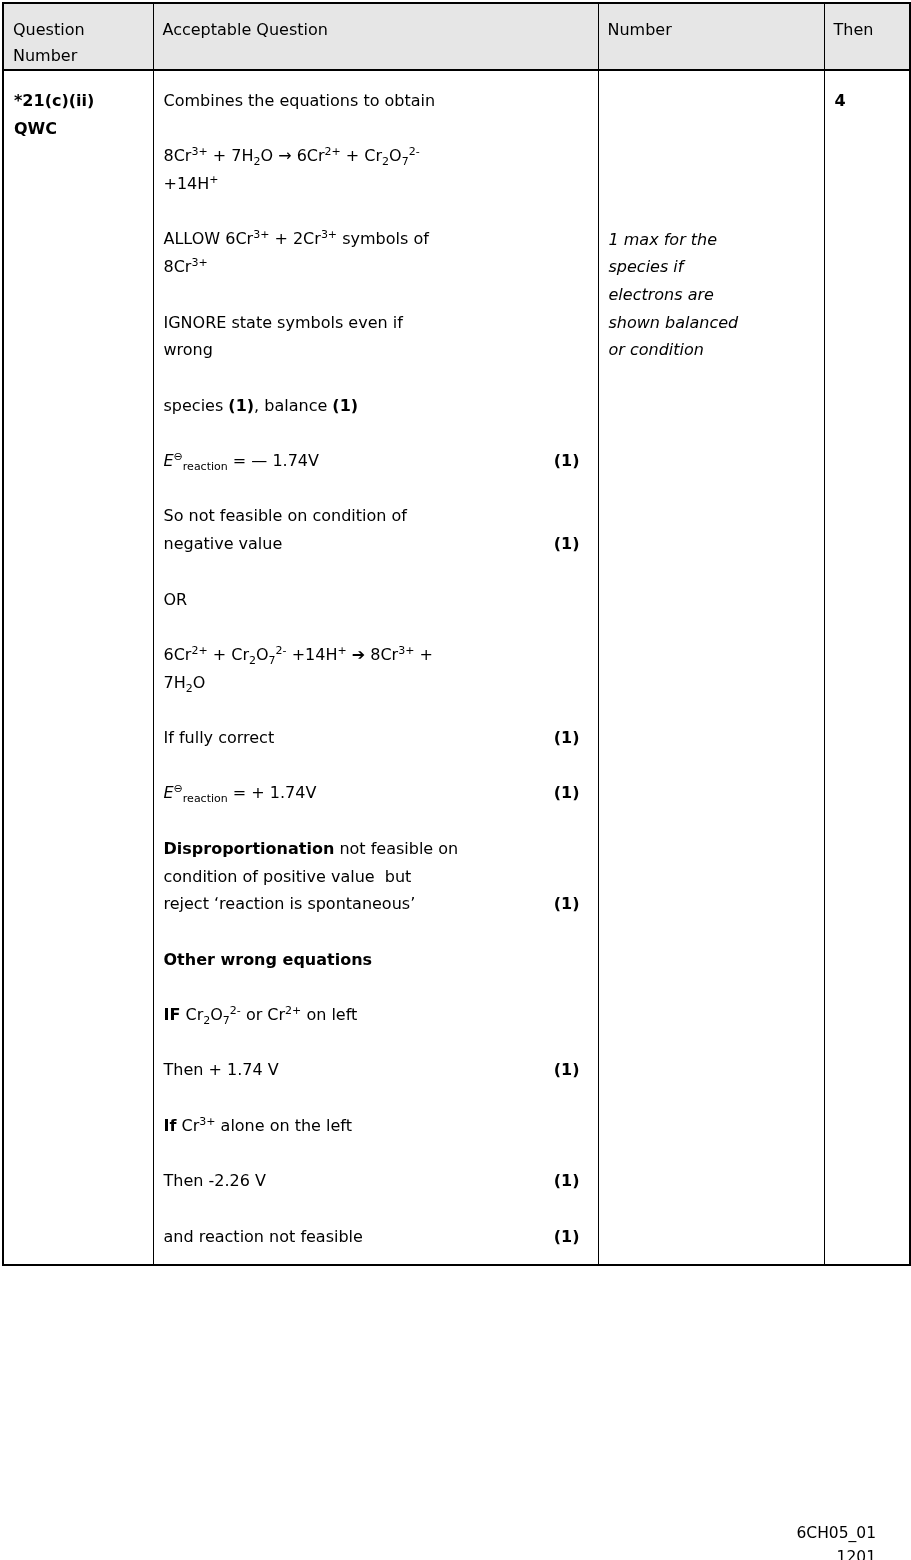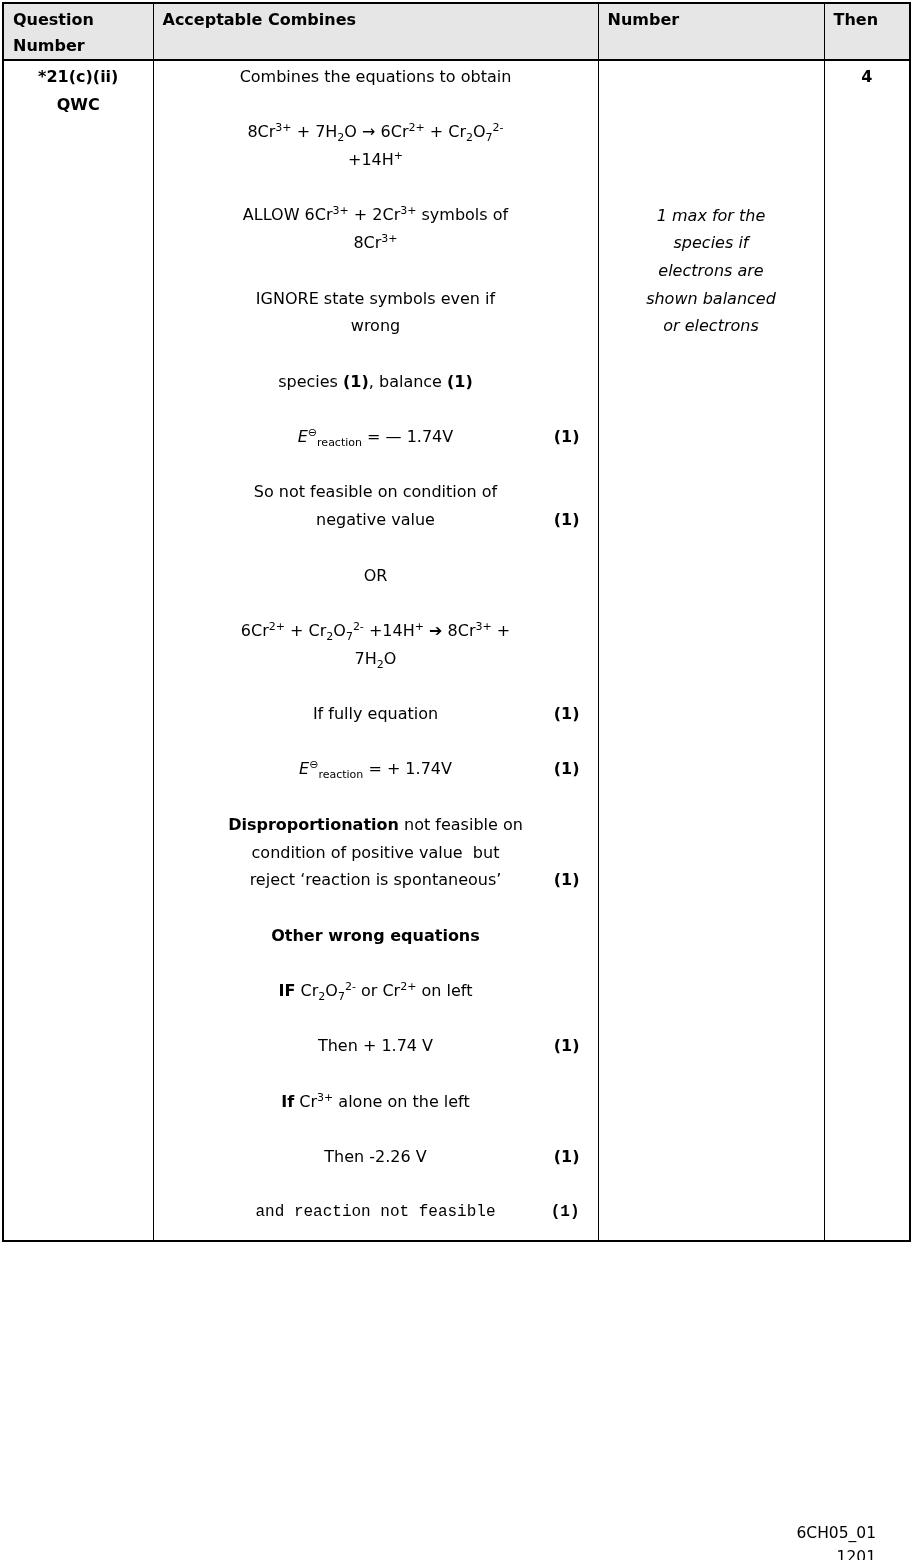--- a/index.html
+++ b/index.html
@@ -16,41 +16,40 @@
   table.ms {
     position: absolute;
     left: 2px; top: 2px;
     width: 907px;
     border-collapse: collapse;
     table-layout: fixed;
     border: 2.4px solid #000;
   }
   table.ms th {
     background: #e6e6e6;
-    font-weight: bold;
+    font-weight: normal;
     text-align: left;
     vertical-align: top;
     border: 1.4px solid #000;
     border-bottom: 2px solid #000;
-    padding: 3px 9px 0 9px;
+    padding: 13px 9px 0 9px;
     height: 49px;
     font-size: 16px;
     line-height: 26px;
   }
   table.ms td {
     vertical-align: top;
     border: 1.4px solid #000;
-    padding: 2px 10px 2px 10px;
+    padding: 16px 10px 2px 10px;
     font-size: 16px;
     line-height: 27.7px;
-    text-align: center;
   }
   td.qcell div { font-weight: bold; }
   .para { position: relative; margin: 0 0 27.7px 0; }
-  .para:last-child { margin-bottom: 12px; font-family: Liberation Mono, monospace; }
+  .para:last-child { margin-bottom: 12px; }
   .line { white-space: pre; }
   .b { font-weight: bold; }
   .i { font-style: italic; }
   sup, sub { font-size: 11px; line-height: 0; }
   sup { vertical-align: super; }
   sub { vertical-align: sub; }
   .mk {
     position: absolute;
     right: 8px; bottom: 0;
     font-weight: bold;
@@ -71,21 +70,21 @@
 <table class="ms">
   <colgroup>
     <col style="width:150px">
     <col style="width:445px">
     <col style="width:226px">
     <col style="width:86px">
   </colgroup>
   <thead>
     <tr>
       <th>Question Number</th>
-      <th>Acceptable Combines</th>
+      <th>Acceptable Question</th>
       <th>Number</th>
       <th>Then</th>
     </tr>
   </thead>
   <tbody>
     <tr>
       <td class="qcell">
           <div>*21(c)(ii)</div>
           <div>QWC</div>
         </td>
@@ -116,21 +115,21 @@
             <div class="line"><span>negative value</span><span class="mk">(1)</span></div>
           </div>
           <div class="para">
             <div class="line"><span>OR</span></div>
           </div>
           <div class="para">
             <div class="line"><span>6Cr</span><sup>2+</sup><span> + Cr</span><sub>2</sub><span>O</span><sub>7</sub><sup>2-</sup><span> +14H</span><sup>+</sup><span> ➔ 8Cr</span><sup>3+</sup><span> +</span></div>
             <div class="line"><span>7H</span><sub>2</sub><span>O</span></div>
           </div>
           <div class="para">
-            <div class="line"><span>If fully equation</span><span class="mk">(1)</span></div>
+            <div class="line"><span>If fully correct</span><span class="mk">(1)</span></div>
           </div>
           <div class="para">
             <div class="line"><span class="i">E</span><sup>⊖</sup><sub>reaction</sub><span> = + 1.74V</span><span class="mk">(1)</span></div>
           </div>
           <div class="para">
             <div class="line"><span class="b">Disproportionation</span><span> not feasible on</span></div>
             <div class="line"><span>condition of positive value&nbsp; but</span></div>
             <div class="line"><span>reject ‘reaction is spontaneous’</span><span class="mk">(1)</span></div>
           </div>
           <div class="para">
@@ -151,21 +150,21 @@
           <div class="para">
             <div class="line"><span>and reaction not feasible</span><span class="mk">(1)</span></div>
           </div>
         </td>
       <td>
         <div class="reject-block">
             <div>1 max for the</div>
             <div>species if</div>
             <div>electrons are</div>
             <div>shown balanced</div>
-            <div>or electrons</div>
+            <div>or condition</div>
           </div>
       </td>
       <td class="markcell">
         <div>4</div>
       </td>
     </tr>
   </tbody>
 </table>
 
 <div class="footer">

